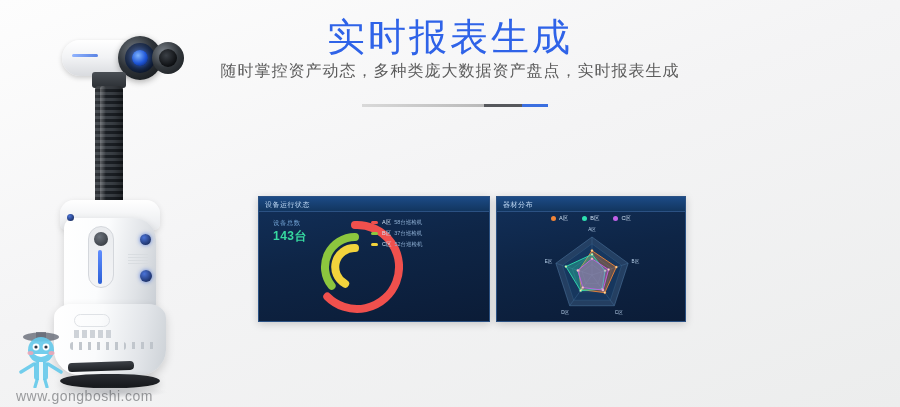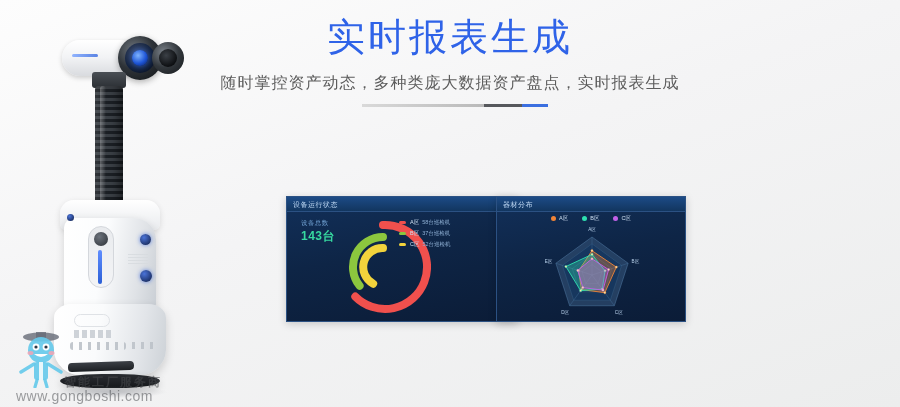--- a/index.html
+++ b/index.html
@@ -14,21 +14,21 @@
   #header { position:absolute; left:0; top:0; width:900px; height:120px; }
   #page-title {
     position:absolute; top:14px; left:0; width:900px;
     text-align:center;
     font-size:38px; line-height:46px;
     letter-spacing:3px;
     color:#2f63e8;
     font-weight:400;
   }
   #page-subtitle {
-    position:absolute; top:72px; left:0; width:900px;
+    position:absolute; top:60px; left:0; width:900px;
     text-align:center;
     font-size:16px; line-height:22px;
     letter-spacing:1px;
     color:#5c5c5c;
   }
   #divider { position:absolute; top:104px; left:362px; width:186px; height:3px; display:flex; }
   #divider .seg-a { flex:0 0 122px; background:linear-gradient(90deg,#d9d9d9,#b9b9b9); }
   #divider .seg-b { flex:0 0 38px; background:#56585c; }
   #divider .seg-c { flex:1 1 auto; background:#3b6fe0; }
 
@@ -179,21 +179,21 @@
     background:radial-gradient(ellipse at 50% 50%,rgba(120,125,135,.32) 0%,rgba(120,125,135,0) 70%);
   }
 
   
   .panel {
     position:absolute; top:196px; height:126px;
     background:linear-gradient(170deg,#12305a 0%,#0e2546 45%,#0b1c37 100%);
     border:1px solid #2b5183;
     box-shadow:0 2px 8px rgba(0,0,0,.18);
   }
-  #panel-left  { left:258px; width:232px;margin-left:28px; }
+  #panel-left  { left:258px; width:232px; }
   #panel-right { left:496px; width:190px; }
   .panel-head {
     position:absolute; left:0; top:0; width:100%; height:15px;
     background:linear-gradient(180deg,#1c4b86,#12365f);
     border-bottom:1px solid #2b5183;
   }
   .panel-head-txt {
     position:absolute; left:6px; top:1px;
     font-size:7px; line-height:13px; color:#bcd6f2;
     letter-spacing:.5px;
@@ -399,15 +399,14 @@
     <ellipse cx="18.5" cy="25" rx="3" ry="2" fill="#f4a0b0" opacity=".85"></ellipse>
     <ellipse cx="39.5" cy="25" rx="3" ry="2" fill="#f4a0b0" opacity=".85"></ellipse>
     <path d="M22 26 Q29 32 36 26 Z" fill="#fff"></path>
     <rect x="22" y="34" width="14" height="18" rx="3" fill="#5fc8ea" opacity=".92"></rect>
     <rect x="27" y="34" width="4" height="18" fill="#ffffff" opacity=".85"></rect>
     <path d="M22 36 L9 44" stroke="#5fc8ea" stroke-width="3.4" fill="none" opacity=".92" stroke-linecap="round"></path>
     <path d="M36 36 L49 44" stroke="#5fc8ea" stroke-width="3.4" fill="none" opacity=".92" stroke-linecap="round"></path>
     <path d="M25 52 L23 59" stroke="#5fc8ea" stroke-width="3.2" opacity=".92" stroke-linecap="round"></path>
     <path d="M33 52 L35 59" stroke="#5fc8ea" stroke-width="3.2" opacity=".92" stroke-linecap="round"></path>
   </svg>
-  <div class="wm-sub">智能工厂服务商</div>
   <div class="wm-url">www.gongboshi.com</div>
 </div>
 
 </body></html>

